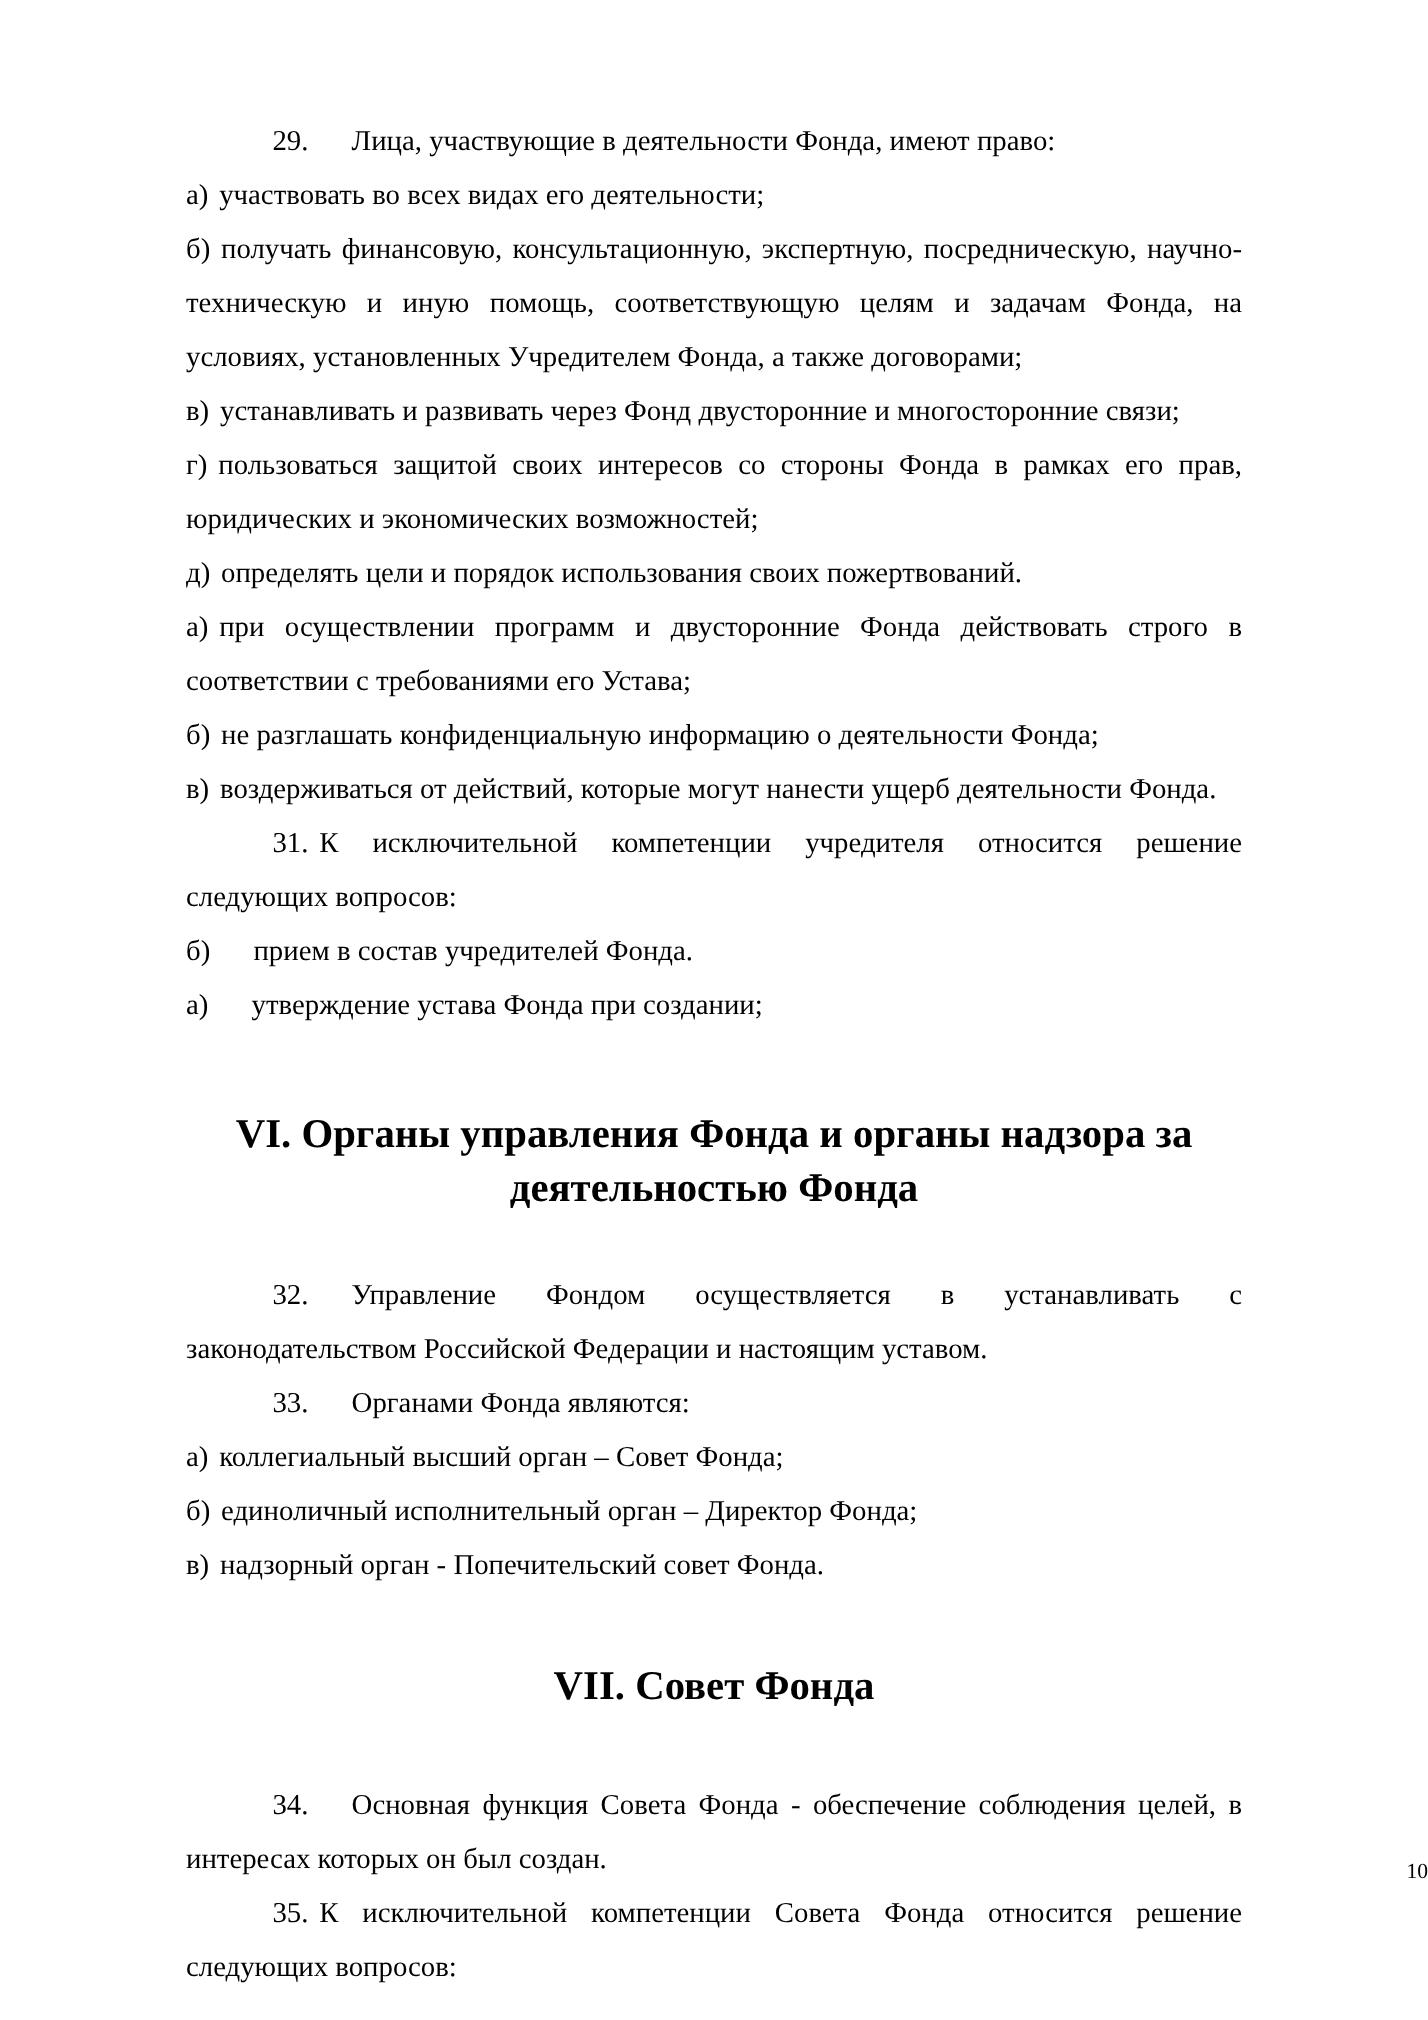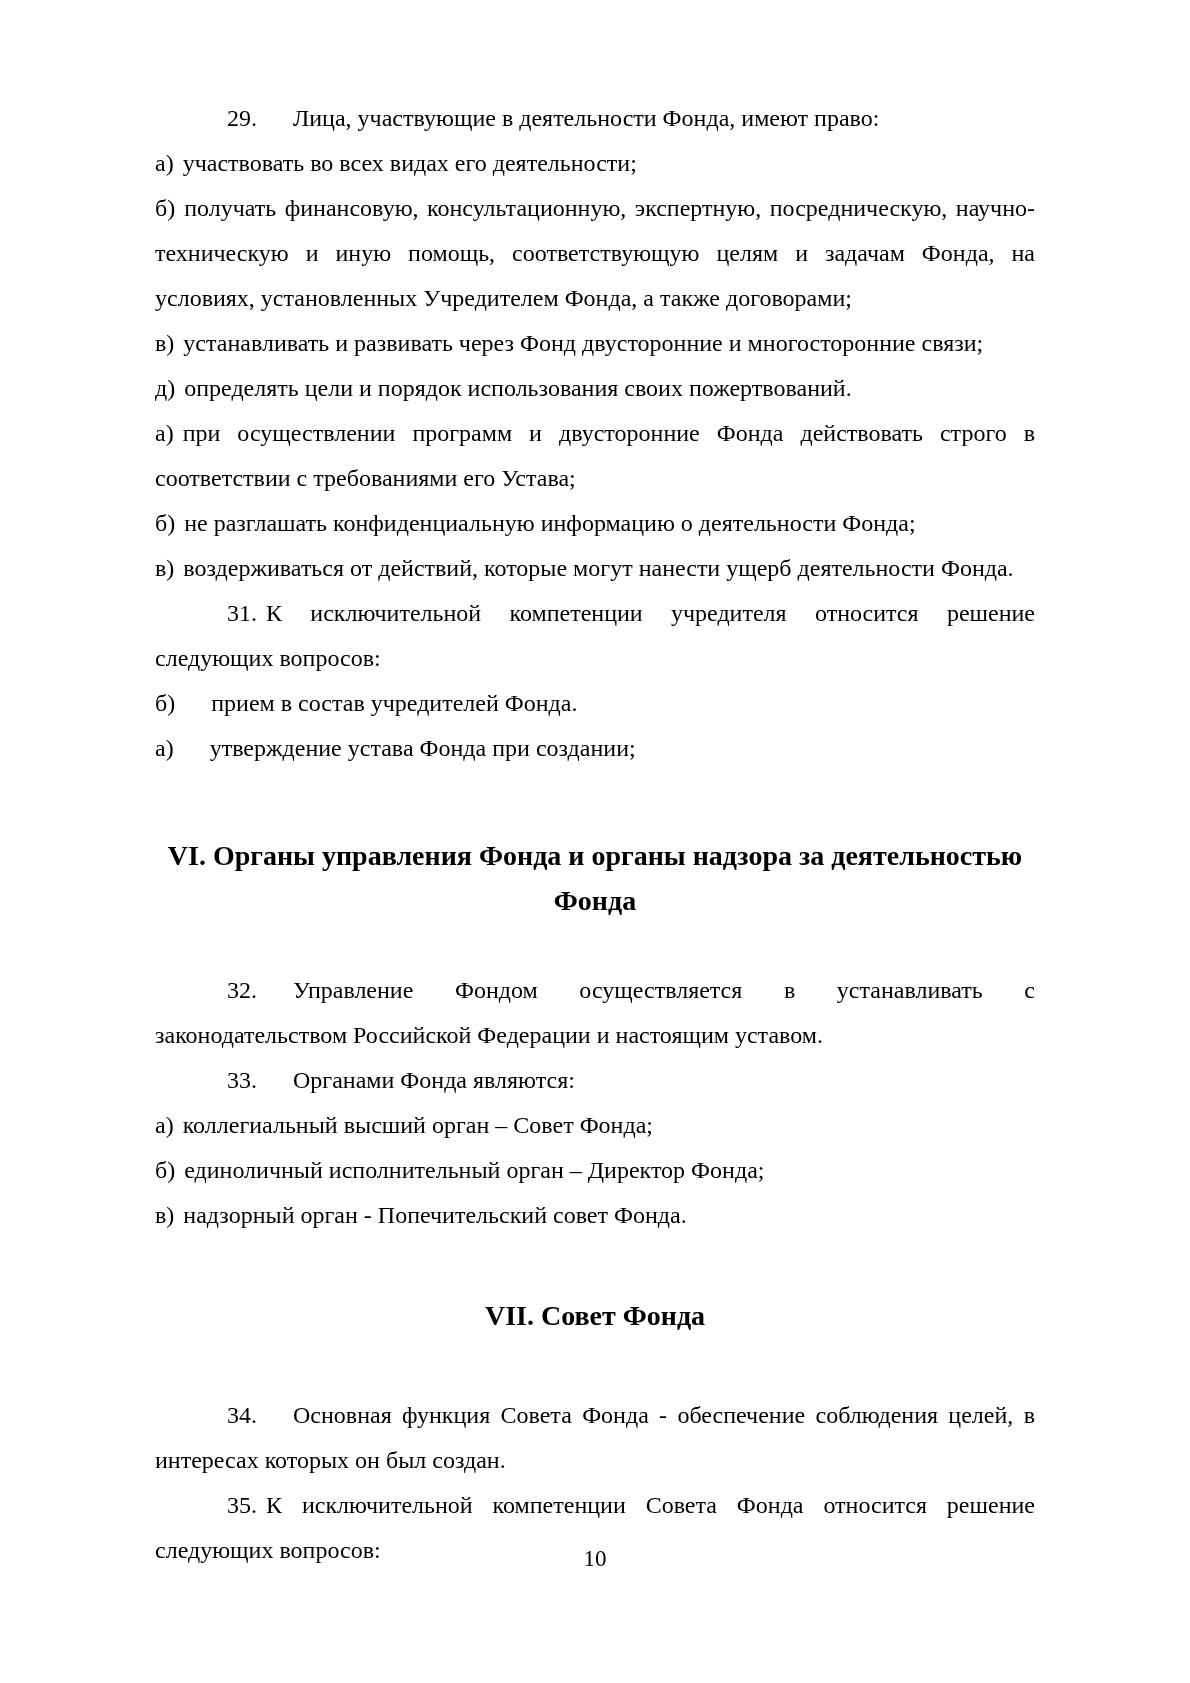--- a/index.html
+++ b/index.html
@@ -42,57 +42,58 @@
   }
   .numgap {
     display: inline-block;
     width: 36px;
   }
   .listgap {
     display: inline-block;
     width: 9px;
   }
   .heading {
-    font-size: 28px;
+    font-size: 34px;
     line-height: 45px;
     font-weight: bold;
     text-align: center;
     margin: 0;
   }
   .heading-wide {
     padding: 0 10px;
   }
   .spacer-md { height: 45px; }
   .spacer-lg { height: 55px; }
   .spacer-xl { height: 62px; }
   .pagenum {
     position: absolute;
     left: 0;
     right: 0;
     top: 1545px;
-    text-align: center;
-    font-size: 23px;
+    text-align: right;
+    font-size: 18px;
     line-height: 28px;
   }
 </style>
 </head>
 <body>
 
 <div class="page">
 
   <div class="content">
 
     <p class="para indent"><span>29.</span><span class="numgap"></span><span>Лица, участвующие в деятельности Фонда, имеют право:</span></p>
 
     <p class="para noindent"><span>а)</span><span class="listgap"></span><span>участвовать во всех видах его деятельности;</span></p>
 
     <p class="para noindent"><span>б)</span><span class="listgap"></span><span>получать финансовую, консультационную, экспертную, посредническую, научно-техническую и иную помощь, соответствующую целям и задачам Фонда, на условиях, установленных Учредителем Фонда, а также договорами;</span></p>
 
     <p class="para noindent"><span>в)</span><span class="listgap"></span><span>устанавливать и развивать через Фонд двусторонние и многосторонние связи;</span></p>
 
+    <p class="para noindent"><span>г)</span><span class="listgap"></span><span>пользоваться защитой своих интересов со стороны Фонда в рамках его прав, юридических и экономических возможностей;</span></p>
 
     <p class="para noindent"><span>д)</span><span class="listgap"></span><span>определять цели и порядок использования своих пожертвований.</span></p>
 
 
     <p class="para noindent"><span>а)</span><span class="listgap"></span><span>при осуществлении программ и двусторонние Фонда действовать строго в соответствии с требованиями его Устава;</span></p>
 
     <p class="para noindent"><span>б)</span><span class="listgap"></span><span>не разглашать конфиденциальную информацию о деятельности Фонда;</span></p>
 
     <p class="para noindent"><span>в)</span><span class="listgap"></span><span>воздерживаться от действий, которые могут нанести ущерб деятельности Фонда.</span></p>
 

